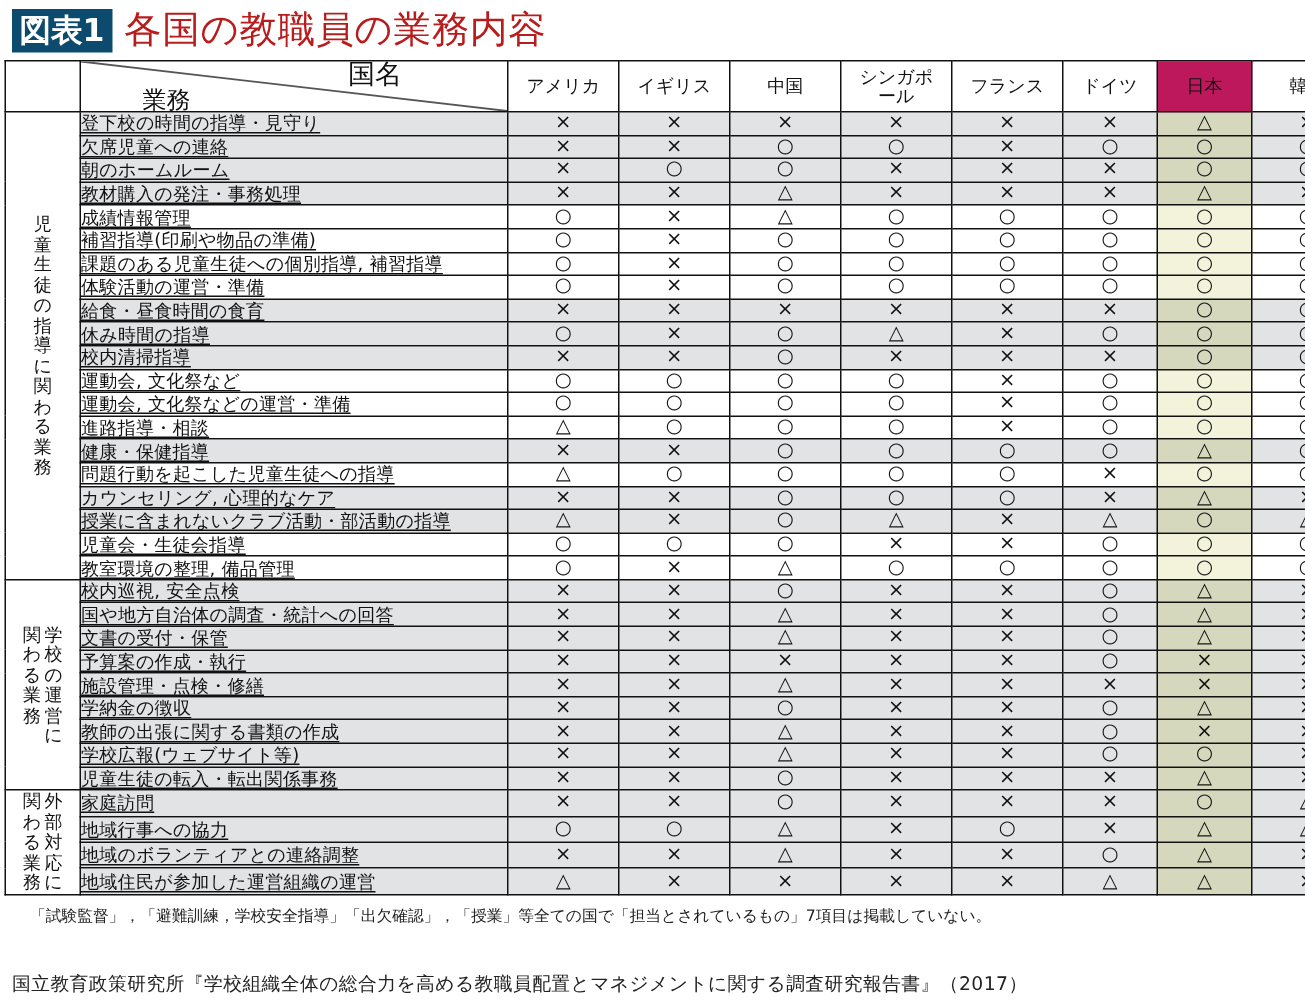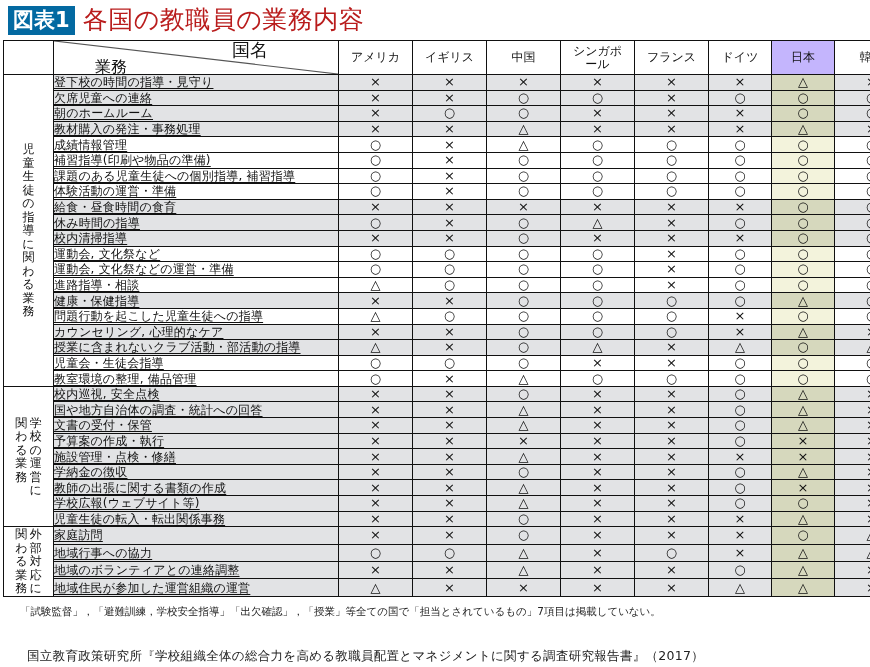--- a/index.html
+++ b/index.html
@@ -1,48 +1,48 @@
 <!DOCTYPE html>
 <html><head>
 <meta charset="utf-8">
 <style>
   html, body { margin: 0; padding: 0; background: #ffffff; }
   body { width: 870px; height: 667px; overflow: hidden; font-family: "DejaVu Sans", "Liberation Sans", sans-serif; color: #111; position: relative; }
   .title-bar { position: absolute; left: 8px; top: 5px; height: 30px; display: flex; align-items: center; }
-  .fig-label { background: #0369a1; color: #fff; font-weight: bold; font-size: 21px; padding: 0 5px; height: 29px; line-height: 29px; letter-spacing: 0; }
+  .fig-label { background: #0c4a6e; color: #fff; font-weight: bold; font-size: 21px; padding: 0 5px; height: 29px; line-height: 29px; letter-spacing: 0; }
   .fig-title { font-size: 25px; margin-left: 8px; color: #b91c1c; letter-spacing: 0.5px; line-height: 30px; }
 
   table.grid { position: absolute; left: 3px; top: 40px; border-collapse: collapse; table-layout: fixed; width: 862px; }
   table.grid td, table.grid th { border: 1.5px solid #111; padding: 0; font-weight: normal; }
   table.grid col.c-sec { width: 50px; }
   table.grid col.c-task { width: 285px; }
   table.grid col.c-country { width: 74px; }
   table.grid col.c-country.narrow { width: 63px; }
   thead th { height: 33px; font-size: 12px; text-align: center; vertical-align: middle; background: #fff; line-height: 13px; }
-  th.japan-head { background: #c4b5fd; }
+  th.japan-head { background: #be185d; }
   th.corner { position: relative; overflow: hidden; }
   th.corner .diag { position: absolute; left: 0; top: 0; width: 100%; height: 100%; }
   th.corner .lbl-country { position: absolute; top: 2px; left: 178px; font-size: 18px; }
   th.corner .lbl-task { position: absolute; bottom: 1px; left: 41px; font-size: 16px; }
 
   tbody td { height: 14.6px; font-size: 12px; line-height: 14px; }
   td.task { padding-left: 5px; text-decoration: underline; text-underline-offset: 2px; white-space: nowrap; overflow: hidden; letter-spacing: 0.2px; margin-left: 24px; }
   td.mark { text-align: center; font-size: 13px; }
   tr.gray td.task, tr.gray td.mark { background: #e2e3e5; }
   tr.white td.task, tr.white td.mark { background: #ffffff; }
   tr.gray td.mark.jp { background: #d6d8bd; }
   tr.white td.mark.jp { background: #f3f3dc; }
   td.section { background: #fff; text-align: center; vertical-align: middle; font-size: 12px; line-height: 14px; }
   .vtext { display: inline-flex; flex-direction: row-reverse; gap: 2px; justify-content: center; }
   .vcol { display: flex; flex-direction: column; align-items: center; }
   .vcol span { display: block; line-height: 13.5px; }
 
   .notes { position: absolute; left: 8px; top: 604px; font-size: 10.5px; line-height: 14px; color: #222; width: 860px; }
   .notes div.indent { padding-left: 12px; }
-  .source { position: absolute; left: 8px; top: 648px; font-size: 12.5px; color: #222; letter-spacing: 0.3px; margin-left: 19px; }
+  .source { position: absolute; left: 8px; top: 648px; font-size: 12.5px; color: #222; letter-spacing: 0.3px; }
 </style>
 </head>
 <body>
 
 <div class="title-bar">
   <span class="fig-label">図表1</span>
   <span class="fig-title">各国の教職員の業務内容</span>
 </div>
 
 <table class="grid">

